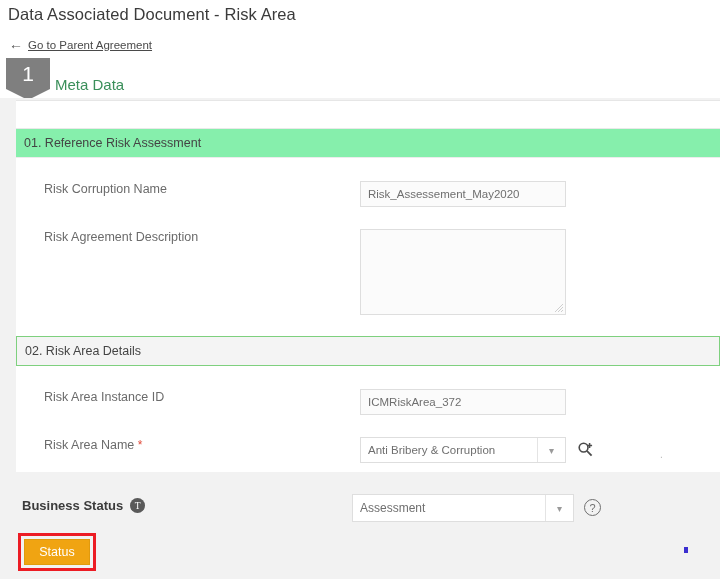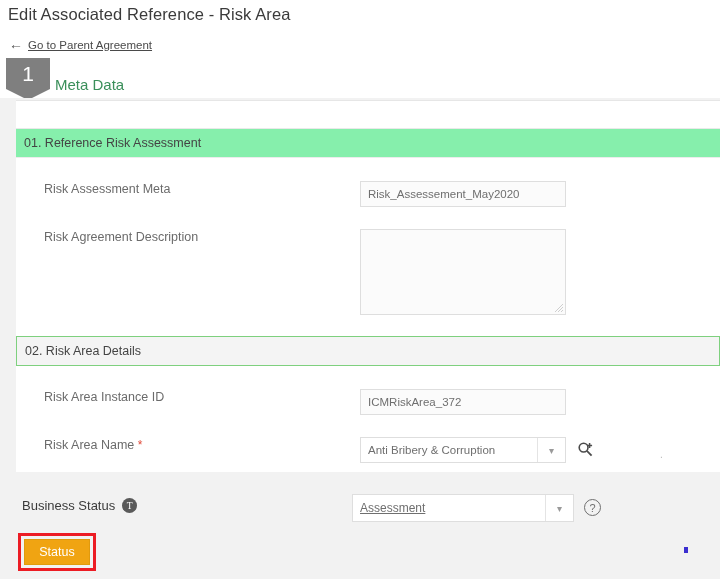--- a/index.html
+++ b/index.html
@@ -253,21 +253,21 @@
   .bs-row {
     position: absolute;
     left: 22px; top: 26px;
     display: flex;
     align-items: center;
     gap: 7px;
   }
   .bs-label {
     font-size: 13px;
     color: #3b3b3b;
-    font-weight: normal;
+    font-weight: bold;
     white-space: nowrap;
   }
   .tip-circle {
     width: 15px; height: 15px;
     border-radius: 50%;
     background: #5a5a5a;
     color: #ffffff;
     font-size: 9.5px;
     display: flex;
     align-items: center;
@@ -275,21 +275,21 @@
     cursor: pointer;
     font-family: "Liberation Serif", serif;
   }
   .bs-control {
     position: absolute;
     left: 352px; top: 494px;
     display: flex;
     align-items: flex-start;
   }
   .bs-control .select-wrap { width: 222px; height: 28px; }
-  .bs-control .select-wrap .val { line-height: 26px; font-size: 12px; text-decoration: underline; }
+  .bs-control .select-wrap .val { line-height: 26px; font-size: 12px; }
   .help-circle {
     width: 17px; height: 17px;
     border-radius: 50%;
     border: 1.4px solid #6f6f6f;
     color: #6f6f6f;
     font-size: 11px;
     display: flex;
     align-items: center;
     justify-content: center;
     margin-left: 10px;
@@ -321,21 +321,21 @@
     left: 684px; top: 547px;
     width: 4px; height: 6px;
     background: #3b2fd0;
   }
 </style>
 </head>
 <body>
 
 <div id="app">
 
-  <div class="page-title">Edit Associated Reference - Risk Area</div>
+  <div class="page-title">Data Associated Document - Risk Area</div>
 
   <div class="parent-link-row">
     <span class="back-arrow">←</span>
     <span class="parent-link">Go to Parent Agreement</span>
   </div>
 
   <div class="ghost-text"> </div>
 
   <div class="step-strip">
     <div class="step-badge">1</div>
@@ -348,21 +348,21 @@
 
   <div class="panel">
 
     <div class="section-head sec1">
       <span>01. Reference Risk Assessment</span>
     </div>
 
     <div class="section-body b1">
 
       <div class="frow" style="top:22px;">
-        <div class="flabel">Risk Assessment Meta</div>
+        <div class="flabel">Risk Corruption Name</div>
         <div class="input-box" title="Risk_Assessement_May2020">Risk_Assessement_May2020</div>
       </div>
 
       <div class="frow" style="top:70px;">
         <div class="flabel">Risk Agreement Description</div>
         <div class="textarea-box">
           <span style="display:block;padding:5px 7px;font-size:11.5px;color:#6f6f6f;"></span>
           <svg class="resize-grip" viewBox="0 0 12 12">
             <g stroke="#9b9b9b" stroke-width="1">
               <line x1="11" y1="3" x2="3" y2="11"></line>

